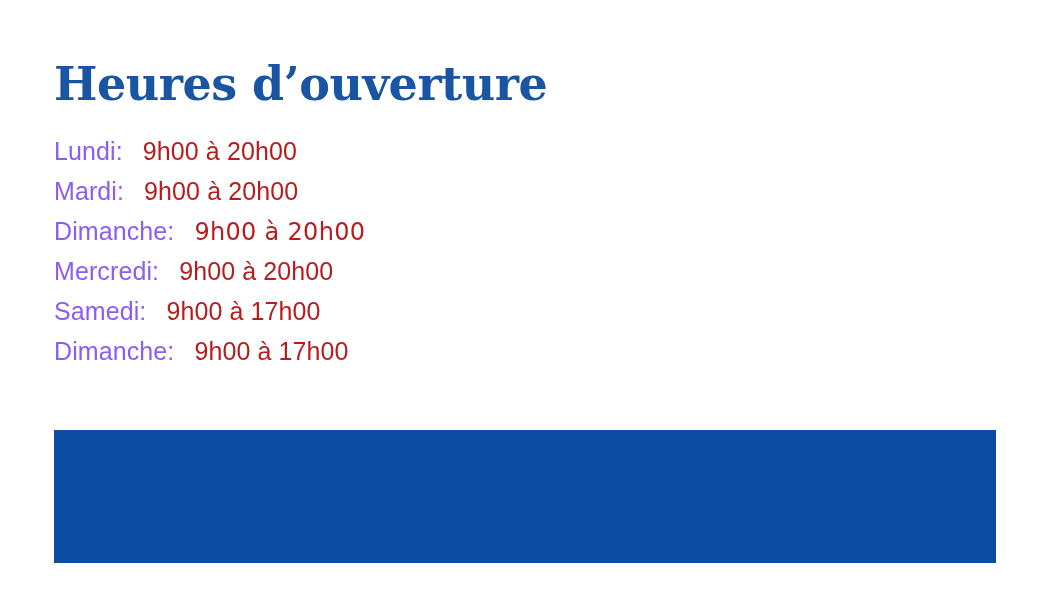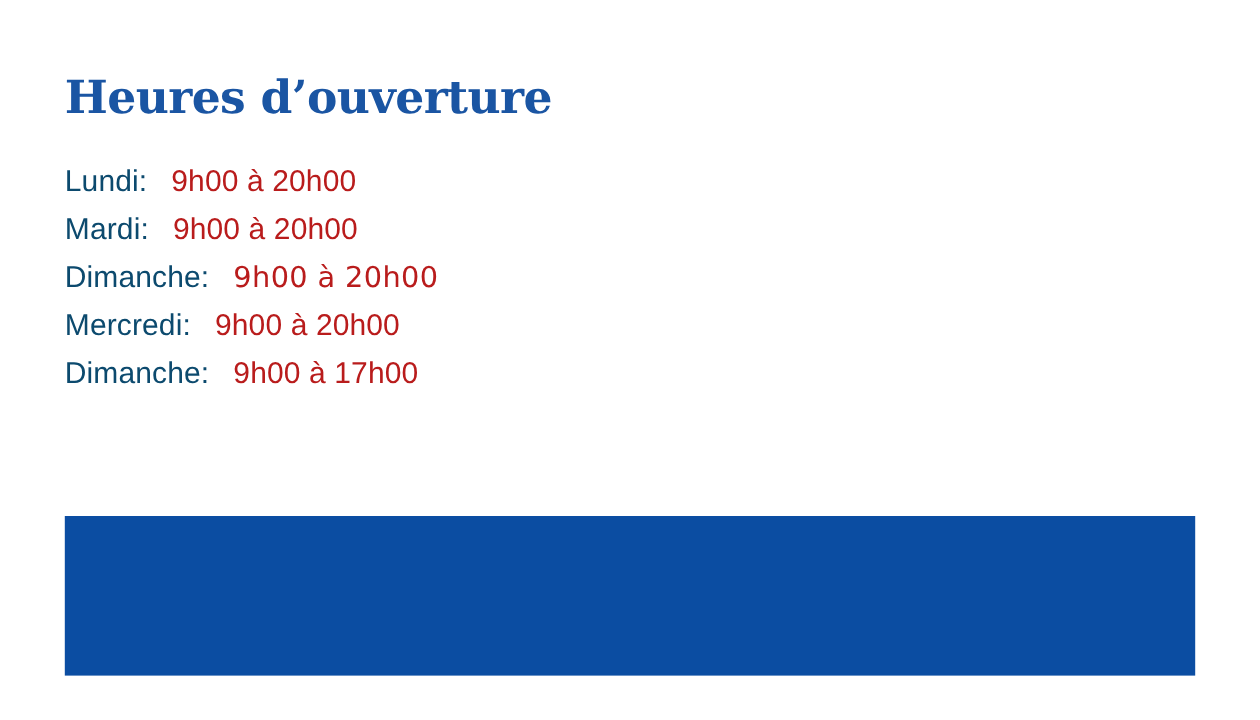--- a/index.html
+++ b/index.html
@@ -20,21 +20,21 @@
   }
 
   
   .page-title {
     position: absolute;
     left: 54px;
     top: 60px;
     margin: 0;
     font-family: "DejaVu Serif", "Liberation Serif", serif;
     font-weight: 700;
-    font-size: 38px;
+    font-size: 46px;
     line-height: 1.08;
     letter-spacing: -0.5px;
     color: #1A55A3;
     white-space: nowrap;
   }
 
   
   .hours-list {
     position: absolute;
     left: 54px;
@@ -46,21 +46,21 @@
 
   .hours-row {
     height: 40px;
     line-height: 40px;
     white-space: nowrap;
     font-size: 25px;
     letter-spacing: 0.1px;
   }
 
   .day-label {
-    color: #0c4a6e;
+    color: #8b5cf6;
   }
 
   .day-hours {
     color: #b91c1c;
     margin-left: 13px;
   }
 
   
   .hours-row.alt-face .day-hours {
     font-family: "DejaVu Sans", sans-serif;
@@ -96,20 +96,24 @@
     </li>
     <li class="hours-row alt-face">
       <span class="day-label">Dimanche:</span>
       <span class="day-hours">9h00  à  20h00</span>
     </li>
     <li class="hours-row">
       <span class="day-label">Mercredi:</span>
       <span class="day-hours">9h00  à  20h00</span>
     </li>
     <li class="hours-row">
+      <span class="day-label">Samedi:</span>
+      <span class="day-hours">9h00  à  17h00</span>
+    </li>
+    <li class="hours-row">
       <span class="day-label">Dimanche:</span>
       <span class="day-hours">9h00  à  17h00</span>
     </li>
   </ul>
 
   <div class="banner-block"></div>
 
 </div>
 
 </body></html>

